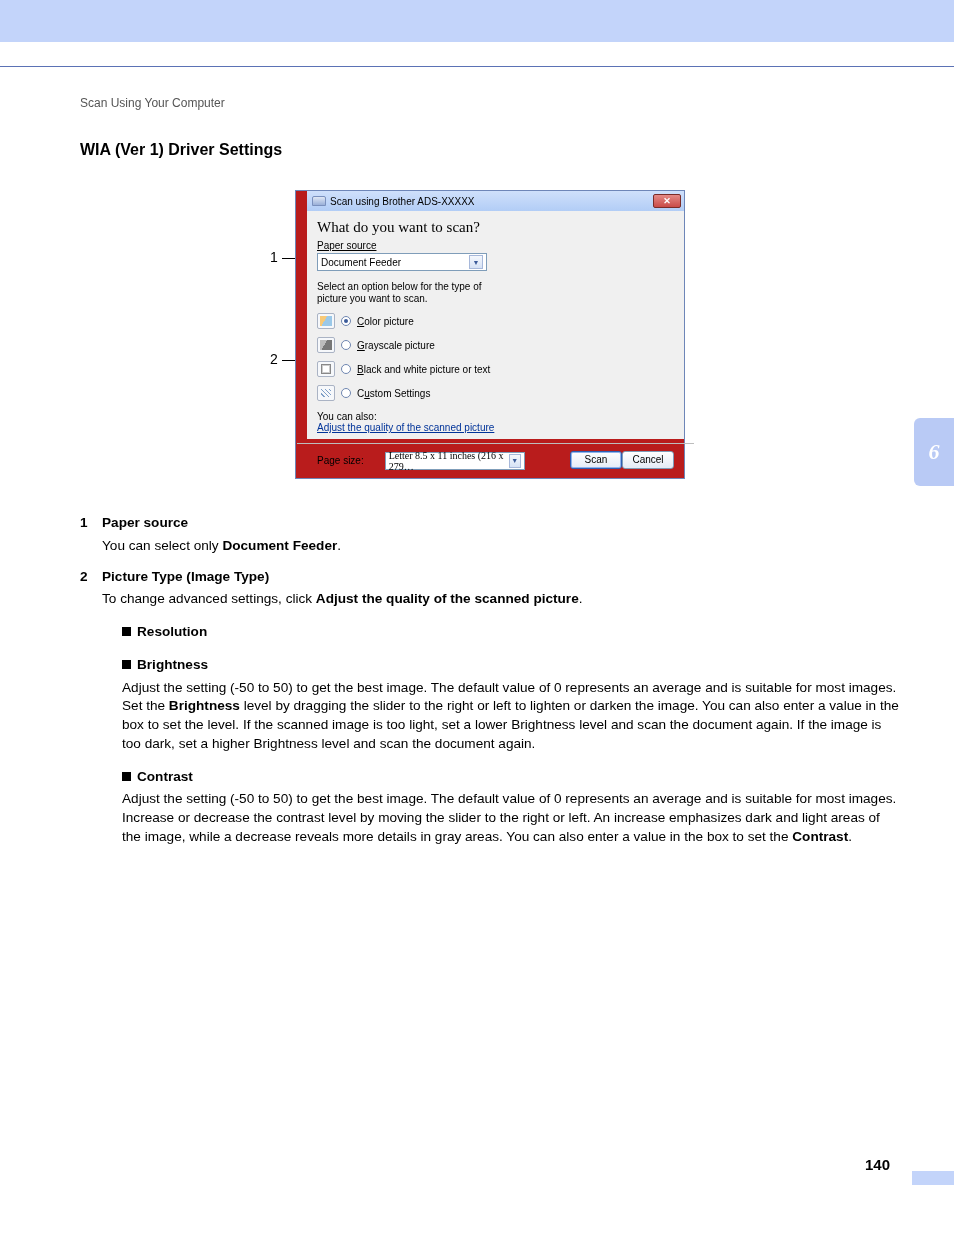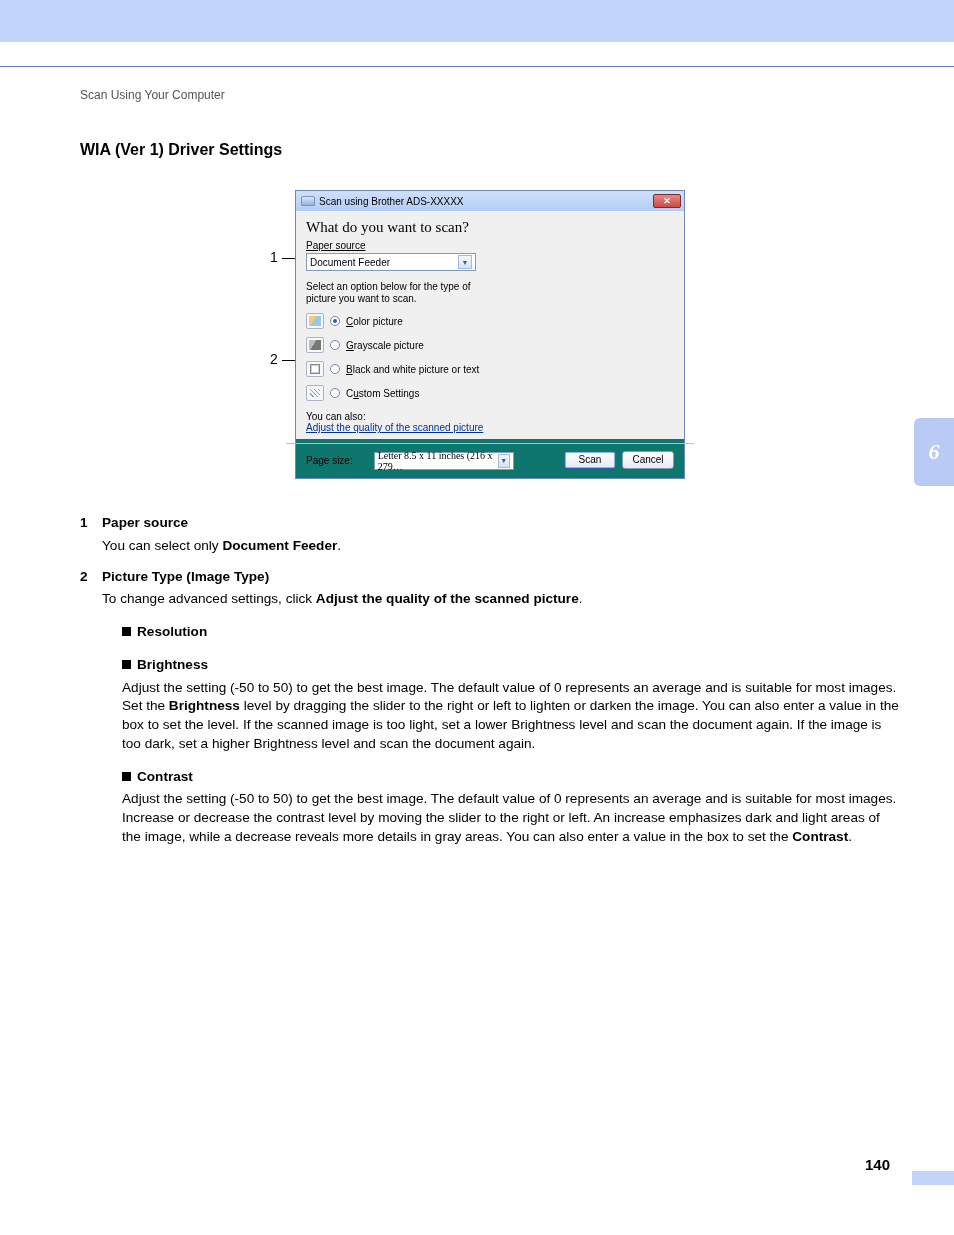--- a/index.html
+++ b/index.html
@@ -21,21 +21,21 @@
   .top-rule {
     position: absolute;
     top: 66px;
     left: 0;
     width: 100%;
     height: 1px;
     background: #5b72b5;
   }
   .breadcrumb {
     position: absolute;
-    top: 88px;
+    top: 96px;
     left: 80px;
     font-size: 12px;
     color: #555;
   }
   .chapter-tab {
     position: absolute;
     right: 0;
     top: 418px;
     width: 40px;
     height: 68px;
@@ -76,24 +76,25 @@
     background: #000;
   }
   .callout .tick {
     position: absolute;
     width: 1px;
     background: #000;
   }
 
   .win-dialog {
     border: 1px solid #6e86b8;
-    background: #0f766e;
+    background: #b91c1c;
     font-family: Tahoma, Arial, sans-serif;
     font-size: 10px;
     color: #000;
+    padding-left: 11px;
   }
   .win-titlebar {
     background: linear-gradient(#cfe0fb, #b2cdf6);
     height: 20px;
     display: flex;
     align-items: center;
     padding: 0 3px 0 5px;
     justify-content: space-between;
   }
   .win-title-left { display:flex; align-items:center; gap:4px; }
@@ -295,21 +296,21 @@
     </div>
     <hr class="divider">
     <div class="footer-row">
       <div class="pgsize">
         <span>Page size:</span>
         <div class="dropdown">
           <span>Letter 8.5 x 11 inches (216 x 279…</span>
           <span class="arrow">▼</span>
         </div>
       </div>
-      <div style="display:flex; gap:6px;">
+      <div style="display:flex; ">
         <div class="btn primary">Scan</div>
         <div class="btn">Cancel</div>
       </div>
     </div>
   </div>
 </div>
 
 <div class="content">
 
   <div class="num-item">

